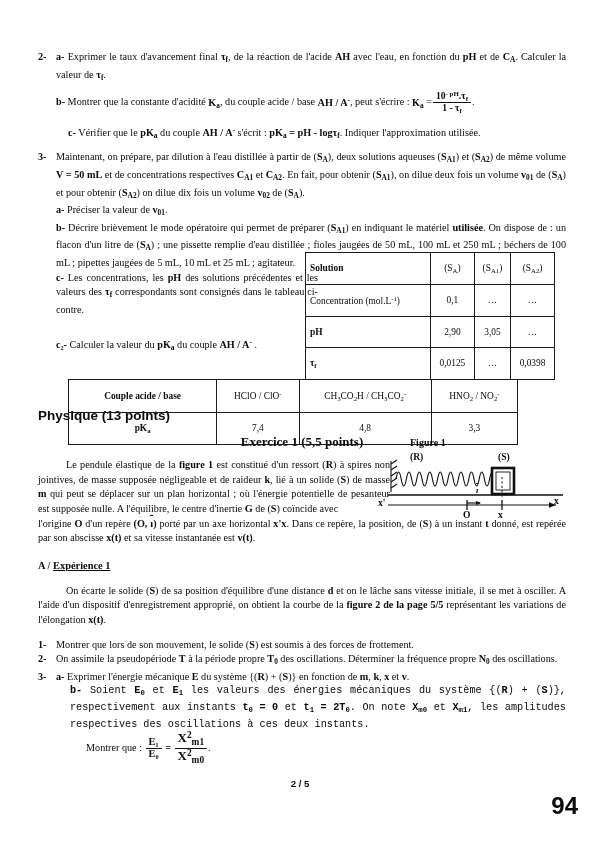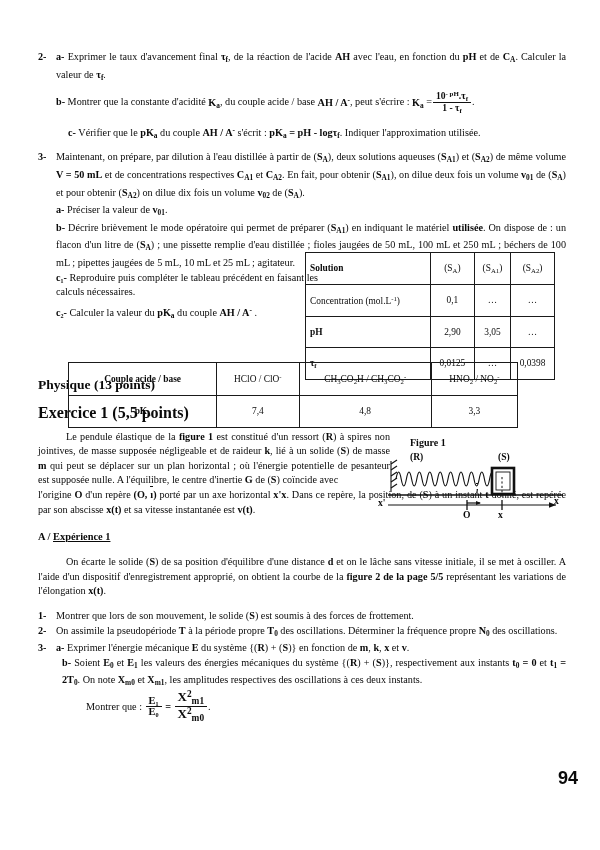--- a/index.html
+++ b/index.html
@@ -81,35 +81,36 @@
   .tbl-solutions {
     position: absolute;
     left: 305px;
     top: 252px;
     width: 250px;
   }
   .tbl-solutions table { width: 100%; }
   .tbl-couples {
     position: absolute;
     left: 68px;
-    top: 362px;
+    top: 379px;
     width: 450px;
   }
   .tbl-couples table { width: 100%; }
 
   h2.section {
     font-size: 13.5px;
     font-weight: bold;
     margin: 0;
-    font-family: Liberation Serif, serif;
+    font-family: Liberation Sans, sans-serif;
   }
   h3.exercise {
-    font-size: 16px;
+    font-size: 13px;
     font-weight: bold;
     margin: 0;
+    text-align: center;
   }
   .subhead {
     font-size: 10.4px;
     font-weight: bold;
   }
   .subhead u { }
 
   .figure-box {
     position: absolute;
     left: 388px;
@@ -181,22 +182,22 @@
     right: 0;
     top: 778px;
     text-align: center;
     font-size: 9.6px;
     font-weight: bold;
     font-family: "Liberation Sans", sans-serif;
   }
   .page-corner {
     position: absolute;
     right: 22px;
-    top: 768px;
-    font-size: 18px;
+    top: 792px;
+    font-size: 24px;
     font-weight: bold;
     font-family: "Liberation Sans", sans-serif;
   }
   .vec {
     position: relative;
     display: inline-block;
   }
   .vec::before {
     content: "";
     position: absolute;
@@ -237,27 +238,27 @@
     <div class="blk indent1">
       <span class="lbl">a-</span>
       <span>Préciser la valeur de <b>v<sub>01</sub></b>.</span>
     </div>
 
     <div class="blk indent1">
       <span class="lbl">b-</span>
       <span>Décrire brièvement le mode opératoire qui permet de préparer (<b>S<sub>A1</sub></b>) en indiquant le matériel <b>utilisée</b>. On dispose de : un flacon d'un litre de (<b>S<sub>A</sub></b>) ; une pissette remplie d'eau distillée ; fioles jaugées de 50 mL, 100 mL et 250 mL ; béchers de 100 mL ; pipettes jaugées de  5 mL, 10 mL et  25 mL ; agitateur.</span>
     </div>
 
-
     <div class="blk indent1" style="width:262px;">
-      <span class="lbl">c₁-</span>
-      <span>Reproduire puis compléter le tableau précédent en faisant les calculs nécessaires.</span>
-    </div>
-
-    <div class="blk indent1" style="margin-top:4px;">
+      <span class="lbl">c-</span>
+      <span>Les  concentrations, les <b>pH</b> des  solutions précédentes et  les valeurs des  <b>τ<sub>f</sub></b> correspondants sont consignés dans le tableau ci-contre.</span>
+    </div>
+
+
+    <div class="blk indent1" style="margin-top:18px;">
       <span class="lbl">c₂-</span>
       <span>Calculer  la valeur du <b>pK<sub>a</sub></b> du couple <b>AH / A<sup>-</sup></b> .</span>
     </div>
 
 
     <div style="height:53px;"></div>
 
     <h2 class="section">Physique  (13 points)</h2>
 
     <div style="height:11px;"></div>
@@ -296,21 +297,21 @@
     </div>
 
     <div class="blk">
       <span class="num">3-</span>
       <div class="indent1">
         <span class="lbl">a-</span>
         <span>Exprimer l'énergie mécanique <b>E</b> du système {(<b>R</b>) + (<b>S</b>)} en fonction de <b>m</b>, <b>k</b>, <b>x</b> et <b>v</b>.</span>
       </div>
     </div>
 
-    <div class="blk" style="margin-left:24px;">
+    <div class="blk" style="margin-left:32px;font-family:Liberation Mono, monospace;">
       <span class="lbl">b-</span>
       <span>Soient <b>E<sub>0</sub></b> et <b>E<sub>1</sub></b> les valeurs des énergies mécaniques du système {(<b>R</b>) + (<b>S</b>)}, respectivement aux instants <b>t<sub>0</sub> = 0</b> et <b>t<sub>1</sub> = 2T<sub>0</sub></b>. On note <b>X<sub>m0</sub></b> et <b>X<sub>m1</sub></b>, les amplitudes respectives des oscillations à ces deux instants.</span>
     </div>
 
     <div class="blk" style="margin-left:48px; ">
       <span>Montrer que :</span>
       <span class="frac" style="font-size:10.4px;"><span class="n b">E₁</span><span class="d b">E₀</span></span>
       <span class="b">=</span>
       <span class="frac" style="font-size:13px;"><span class="n b">X<sup>2</sup><sub>m1</sub></span><span class="d b">X<sup>2</sup><sub>m0</sub></span></span><span>.</span>
     </div>
@@ -414,15 +415,16 @@
       <line x1="79" y1="63" x2="79" y2="73" stroke="#111" stroke-width="1.3"></line>
 
       <line x1="79" y1="66" x2="92" y2="66" stroke="#111" stroke-width="1.2"></line>
       <polygon points="93,66 88,64 88,68" fill="#111"></polygon>
 
       <line x1="114" y1="63" x2="114" y2="73" stroke="#111" stroke-width="1.3"></line>
       <line x1="114" y1="40" x2="114" y2="62" stroke="#111" stroke-width="1" stroke-dasharray="2.2,2.2"></line>
     </svg>
   </div>
 
+  <div class="page-footer">2 / 5</div>
   <div class="page-corner">94</div>
 
 </div>
 
 </body></html>

